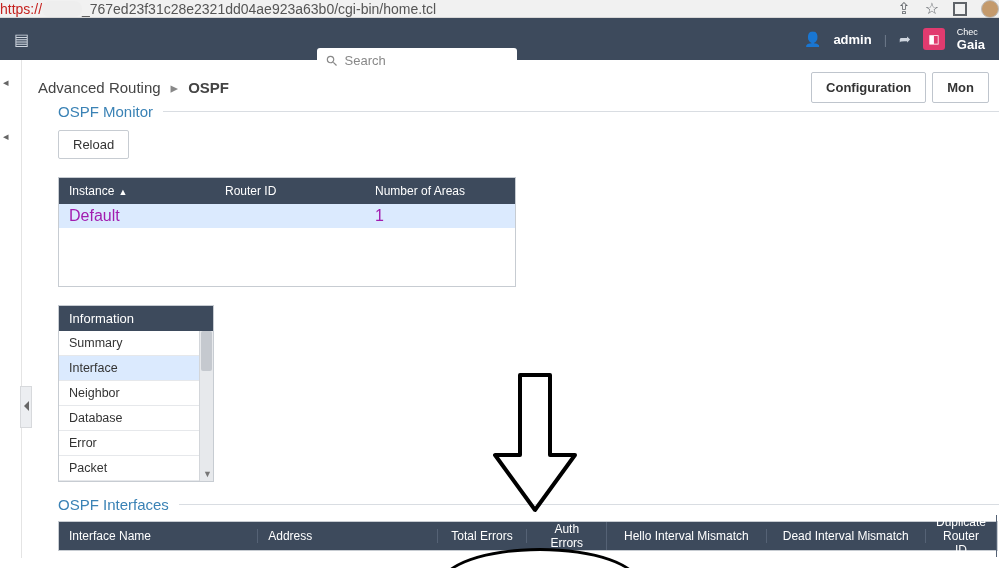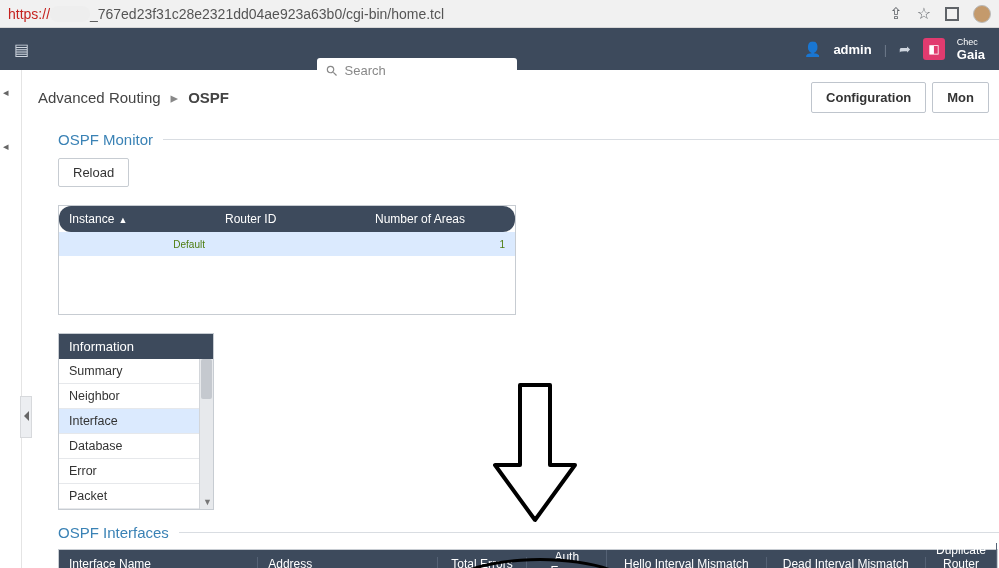--- a/index.html
+++ b/index.html
@@ -1,19 +1,19 @@
 <!DOCTYPE html>
 <html><head>
 <meta charset="utf-8">
 <style>
 * { box-sizing: border-box; margin: 0; padding: 0; }
 body { font-family: -apple-system, "Segoe UI", Arial, sans-serif; font-size: 13px; color: #333; background: #fff; width: 999px; height: 568px; overflow: hidden; position: relative; }
 
 
-.url-bar { height: 28px; background: #f1f1f1; border-bottom: 1px solid #d7d7d7; display: flex; align-items: center; padding: 0 8px; }
+.url-bar { height: 18px; background: #f1f1f1; border-bottom: 1px solid #d7d7d7; display: flex; align-items: center; padding: 0 0; }
 .url-text { font-size: 14px; color: #555; flex: 1; }
 .url-text .proto { color: #c5221f; }
 .url-text .hidden-host { color: #eee; background: #eee; border-radius: 8px; padding: 0 18px; }
 .url-icons { display: flex; gap: 14px; align-items: center; color: #5f6368; }
 .url-icons span { font-size: 16px; }
 .avatar-circ { width: 18px; height: 18px; border-radius: 50%; background: #c49a6c; border: 1px solid #bbb; }
 
 
 .top-bar { height: 42px; background: #3d4a5c; display: flex; align-items: center; padding: 0 14px; gap: 12px; color: #fff; }
 .doc-icon { color: #cfd6df; font-size: 16px; }
@@ -35,33 +35,33 @@
 
 .crumb-row { display: flex; align-items: center; justify-content: space-between; padding-right: 10px; }
 .crumb { font-size: 15px; color: #444; display: flex; align-items: center; gap: 10px; }
 .crumb .cur { font-weight: 600; }
 .crumbsep { color: #888; }
 .mode-btns { display: flex; gap: 6px; justify-content: center; }
 .mode-btn { border: 1px solid #bfc5cd; background: #fff; padding: 7px 14px; border-radius: 2px; font-size: 13px; font-weight: 600; color: #333; cursor: pointer; }
 
 
 .section { padding-left: 20px; }
-.panel-title { color: #3a82b5; font-size: 15px; display: flex; align-items: center; gap: 10px; margin-top: 18px; }
+.panel-title { color: #3a82b5; font-size: 15px; display: flex; align-items: center; gap: 10px; }
 .panel-title .line { height: 1px; background: #d9dde2; flex: 1; }
 
 
 .reload-btn { margin-top: 10px; border: 1px solid #c7ccd2; background: #fff; padding: 6px 14px; border-radius: 2px; font-size: 13px; color: #333; cursor: pointer; }
 
 
 .inst-table { margin-top: 18px; width: 458px; border: 1px solid #c7ccd2; }
-.tbl-head { background: #3d4a5c; color: #fff; display: flex; height: 26px; align-items: center; border-radius: 12px; }
+.tbl-head { background: #3d4a5c; color: #fff; display: flex; height: 26px; align-items: center; }
 .tbl-head .col { padding: 0 10px; font-size: 12px; }
 .tbl-head .sort { font-size: 9px; margin-left: 4px; }
 .inst-row { display: flex; height: 24px; align-items: center; background: #dbeafe; }
-.inst-row .col { padding: 0 10px; font-size: 10px; color: #4d7c0f; text-align: right; }
+.inst-row .col { padding: 0 10px; font-size: 16px; color: #a21caf; }
 .c-inst { width: 156px; } .c-rid { width: 150px; } .c-na { flex: 1; }
 .inst-body-empty { height: 58px; background: #fff; }
 
 
 .listbox { margin-top: 18px; width: 156px; border: 1px solid #c7ccd2; }
 .listbox-head { background: #3d4a5c; color: #fff; padding: 5px 10px; font-size: 13px; }
 .list-wrap { position: relative; }
 .list-scroll { position: absolute; right: 0; top: 0; bottom: 0; width: 14px; background: #e7e9ec; border-left: 1px solid #d3d6da; }
 .list-scroll .thumb { position: absolute; top: 0; left: 1px; right: 1px; height: 40px; background: #c5c9cf; border-radius: 2px; }
 .list-scroll .arrow-dn { position: absolute; bottom: 2px; left: 3px; color: #777; font-size: 9px; }
@@ -164,22 +164,22 @@
           <div class="col c-na">1</div>
         </div>
         <div class="inst-body-empty"></div>
       </div>
 
       
       <div class="listbox">
         <div class="listbox-head">Information</div>
         <div class="list-wrap">
           <div class="itm">Summary</div>
+          <div class="itm sel">Interface</div>
           <div class="itm">Neighbor</div>
-          <div class="itm sel">Interface</div>
           <div class="itm">Database</div>
           <div class="itm">Error</div>
           <div class="itm">Packet</div>
           <div class="list-scroll">
             <div class="thumb"></div>
             <div class="arrow-dn">▼</div>
           </div>
         </div>
       </div>
 

